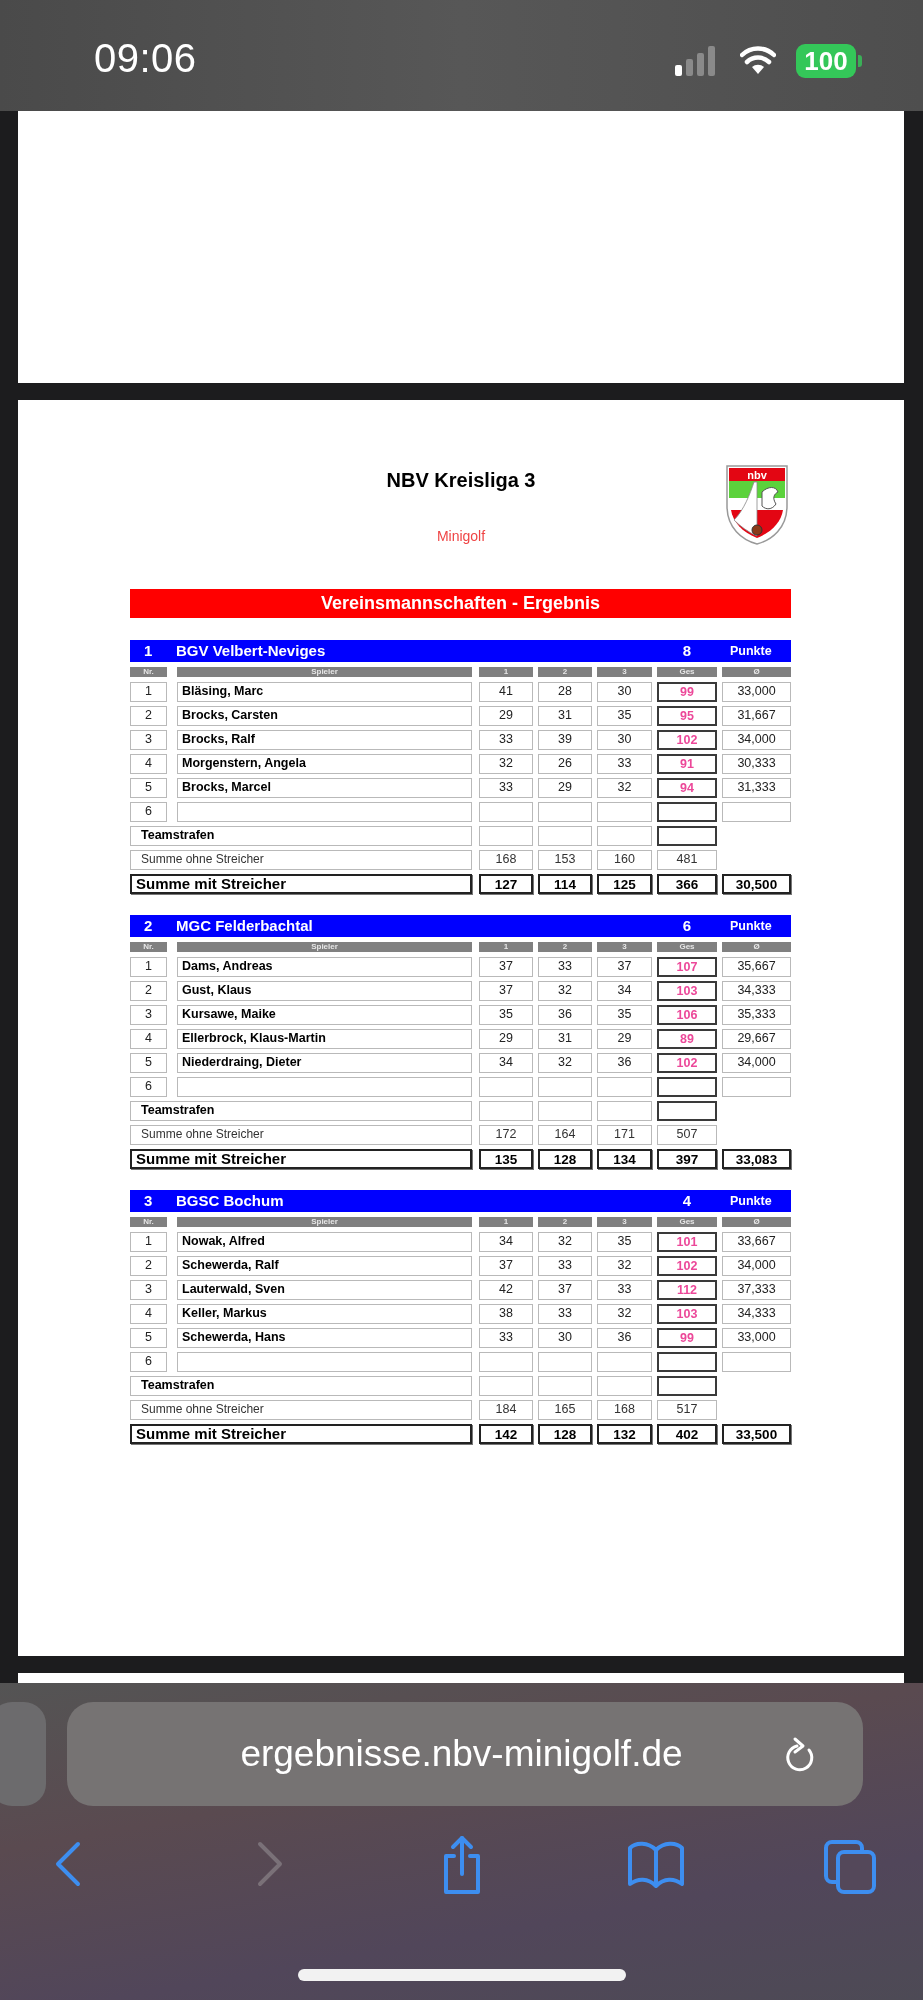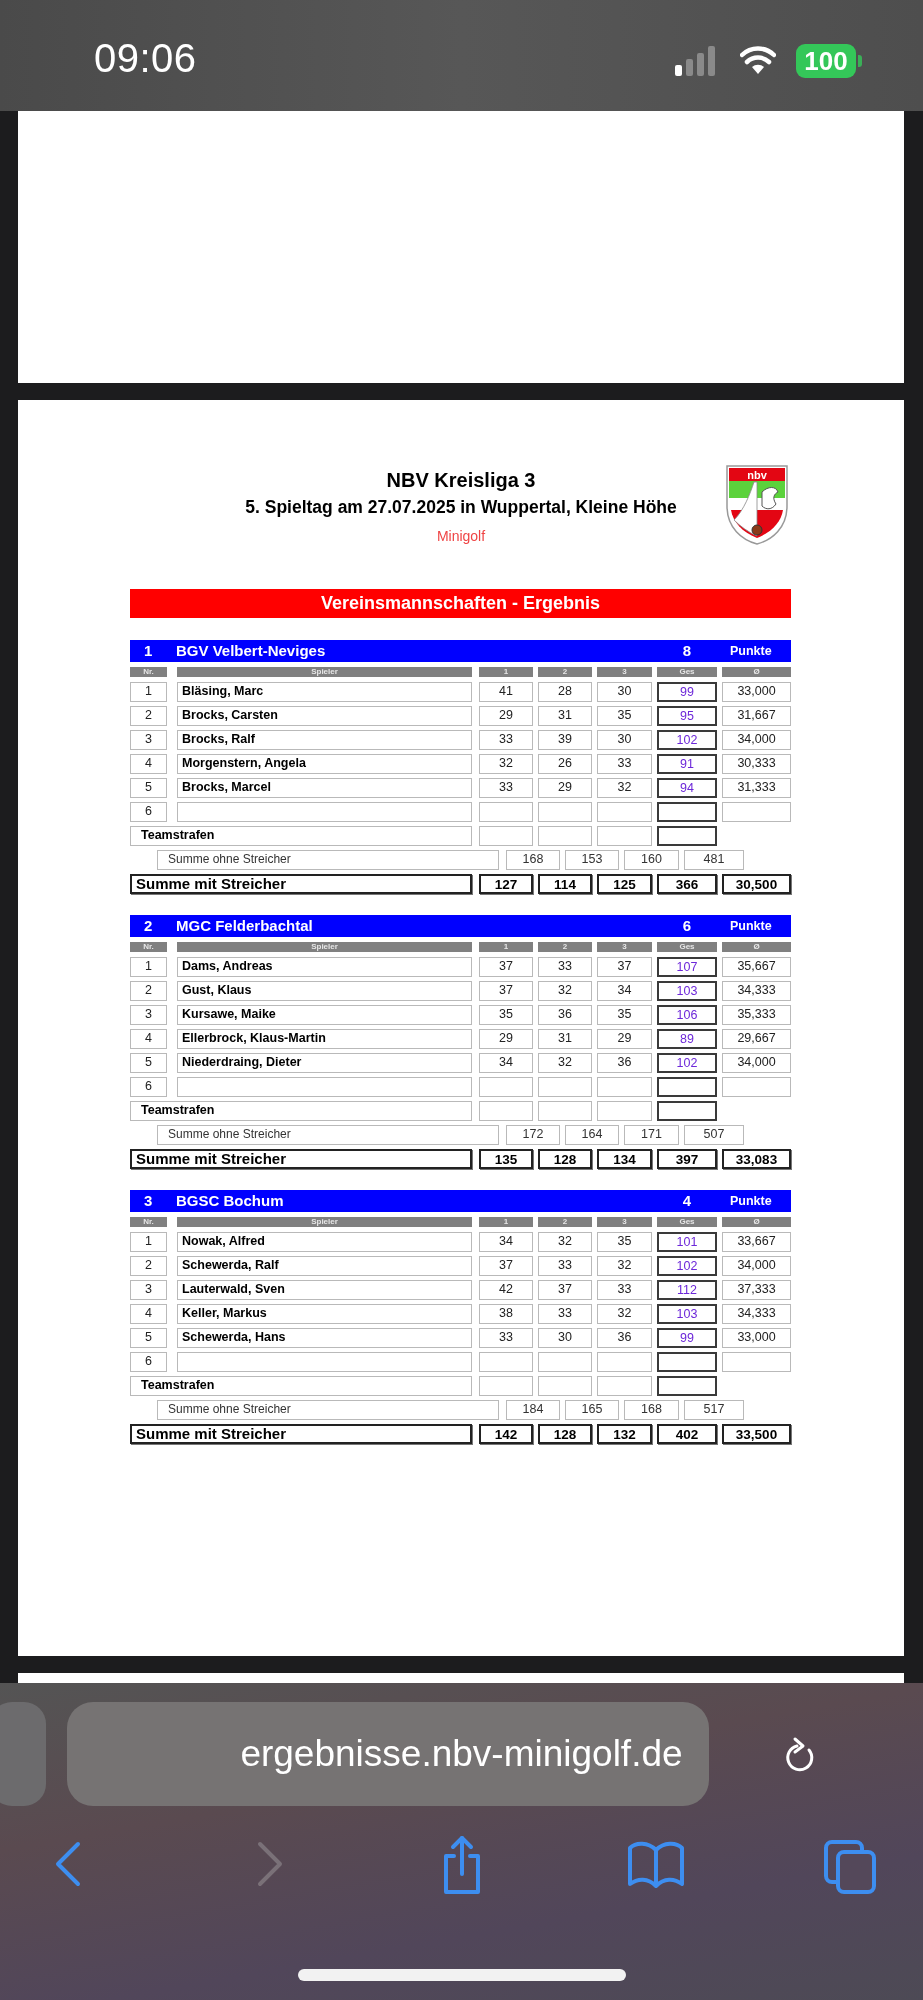--- a/index.html
+++ b/index.html
@@ -85,47 +85,47 @@
   .hdr-row .cell {
     top: 3px; height: 10px; border: none; background: #808080;
     color: #e6e6e6; font-size: 8px; line-height: 10px; font-weight: 700;
   }
   .c-nr { left: 0; width: 37px; }
   .c-name { left: 47px; width: 295px; text-align: left; padding-left: 4px; font-weight: 700; color: #000; }
   .hdr-row .c-name { text-align: center; padding-left: 0; }
   .c-r1 { left: 349px; width: 54px; }
   .c-r2 { left: 408px; width: 54px; }
   .c-r3 { left: 467px; width: 55px; }
-  .c-ges { left: 527px; width: 60px; border: 2px solid #3a3a3a; font-weight: 400; color: #6d28d9; }
+  .c-ges { left: 527px; width: 60px; border: 2px solid #3a3a3a; font-weight: 700; color: #ec4899; }
   .c-avg { left: 592px; width: 69px; }
   .hdr-row .c-ges { border: none; }
 
   .label-cell { left: 0; width: 342px; text-align: left; padding-left: 10px; }
   .penalty-row .label-cell { font-weight: 700; color: #000; }
-  .sum-row .cell { color: #333; margin-left: 27px; }
+  .sum-row .cell { color: #333; }
   .sum-row .label-cell { color: #333; font-size: 12px; }
   .sum-row .c-ges { border: 1.5px solid #b9b9b9; font-weight: 400; color: #333; }
   .total-row { height: 24px; }
   .total-row .cell {
     border: 2px solid #222; font-weight: 700; color: #000; font-size: 13.5px;
     box-shadow: 1px 1px 0 #777;
   }
   .total-row .label-cell { font-size: 15px; line-height: 16px; padding-left: 4px; }
 
   
   .toolbar {
     position: absolute; left: 0; top: 1683px; width: 923px; height: 317px;
     background: linear-gradient(170deg, #545454 0%, #5a4a50 35%, #51465a 70%, #4d4a55 100%);
   }
   .tab-peek {
     position: absolute; left: -10px; top: 1702px; width: 56px; height: 104px;
     background: #6c6b6d; border-radius: 22px;
   }
   .urlbar {
-    position: absolute; left: 67px; top: 1702px; width: 642px; height: 104px;
+    position: absolute; left: 67px; top: 1702px; width: 796px; height: 104px;
     background: #767373; border-radius: 26px;
   }
   .url-text {
     position: absolute; left: 0; top: 0; width: 789px; height: 104px;
     color: #fff; font-size: 37px; text-align: center; line-height: 104px;
     letter-spacing: 0px;
   }
   .reload-icon { position: absolute; left: 783px; top: 1736px; width: 36px; height: 42px; }
   .nav-icon { position: absolute; }
   .back-icon { left: 52px; top: 1840px; width: 34px; height: 48px; }
@@ -155,21 +155,20 @@
     <path d="M2 11 A23 23 0 0 1 34 11" stroke="#fff" stroke-width="4.5" fill="none" stroke-linecap="round"></path>
   </svg>
   <div class="battery">100</div>
   <div class="battery-nub"></div>
 </div>
 
 <div class="page page-1"></div>
 
 <div class="page page-2">
   <div class="doc-title">NBV Kreisliga 3</div>
-  <div class="doc-subtitle">5. Spieltag am 27.07.2025 in Wuppertal, Kleine Höhe</div>
   <div class="doc-sport">Minigolf</div>
 
   <svg class="logo" viewBox="0 0 70 82">
     <path d="M5 2 H65 V42 C65 64 50 76 35 80 C20 76 5 64 5 42 Z" fill="#fff" stroke="#999" stroke-width="1.5"></path>
     <rect x="7" y="4" width="56" height="13" fill="#e30613"></rect>
     <text x="35" y="14.5" font-size="11" font-weight="700" fill="#fff" text-anchor="middle" font-family="Liberation Sans, sans-serif">nbv</text>
     <path d="M7 17 H63 V34 H7 Z" fill="#5cd23c"></path>
     <path d="M7 34 H63 V46 H7 Z" fill="#fff"></path>
     <path d="M9 46 H61 C59 58 50 68 35 74 C20 68 11 58 9 46 Z" fill="#e30613"></path>
     <path d="M12 56 C22 46 28 30 32 18 L35 18 L35 72 C26 68 18 62 12 56 Z" fill="#fff" stroke="#888" stroke-width="0.8"></path>

